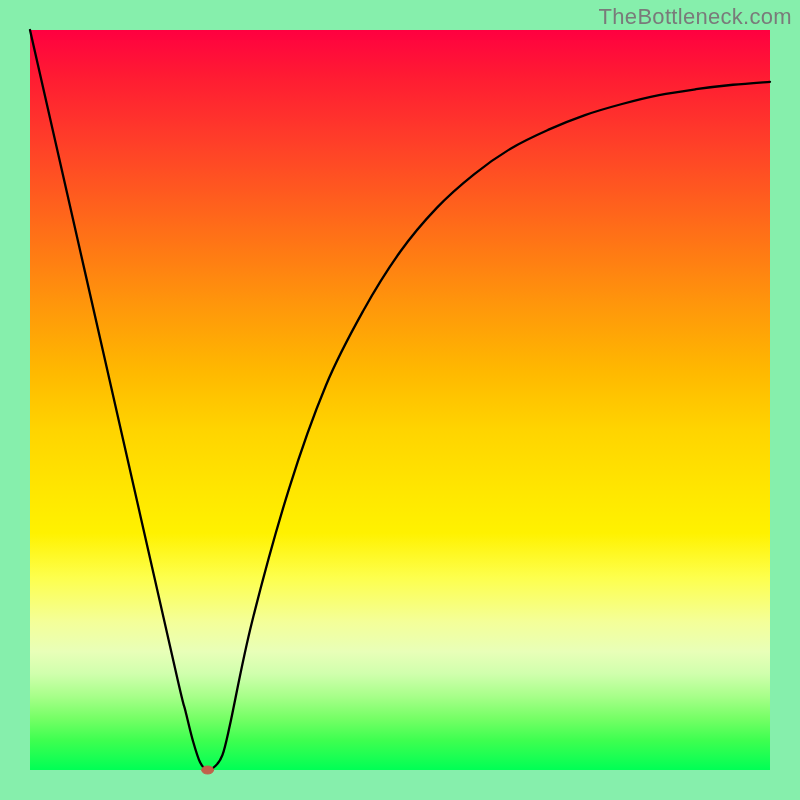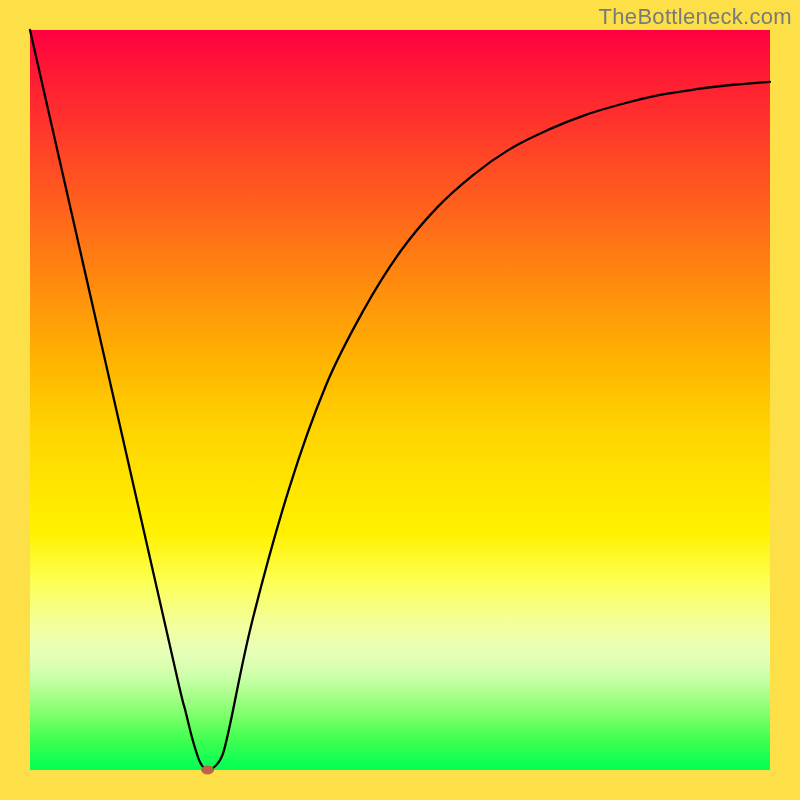--- a/index.html
+++ b/index.html
@@ -8,21 +8,21 @@
     width: 800px;
     height: 800px;
     background: #000;
     font-family: Arial, Helvetica, sans-serif;
     overflow: hidden;
   }
   .frame {
     position: relative;
     width: 800px;
     height: 800px;
-    background: #fde047;
+    background: #86efac;
   }
   .plot {
     position: absolute;
     left: 30px;
     top: 30px;
     width: 740px;
     height: 740px;
     
     background: linear-gradient(
       to bottom,

